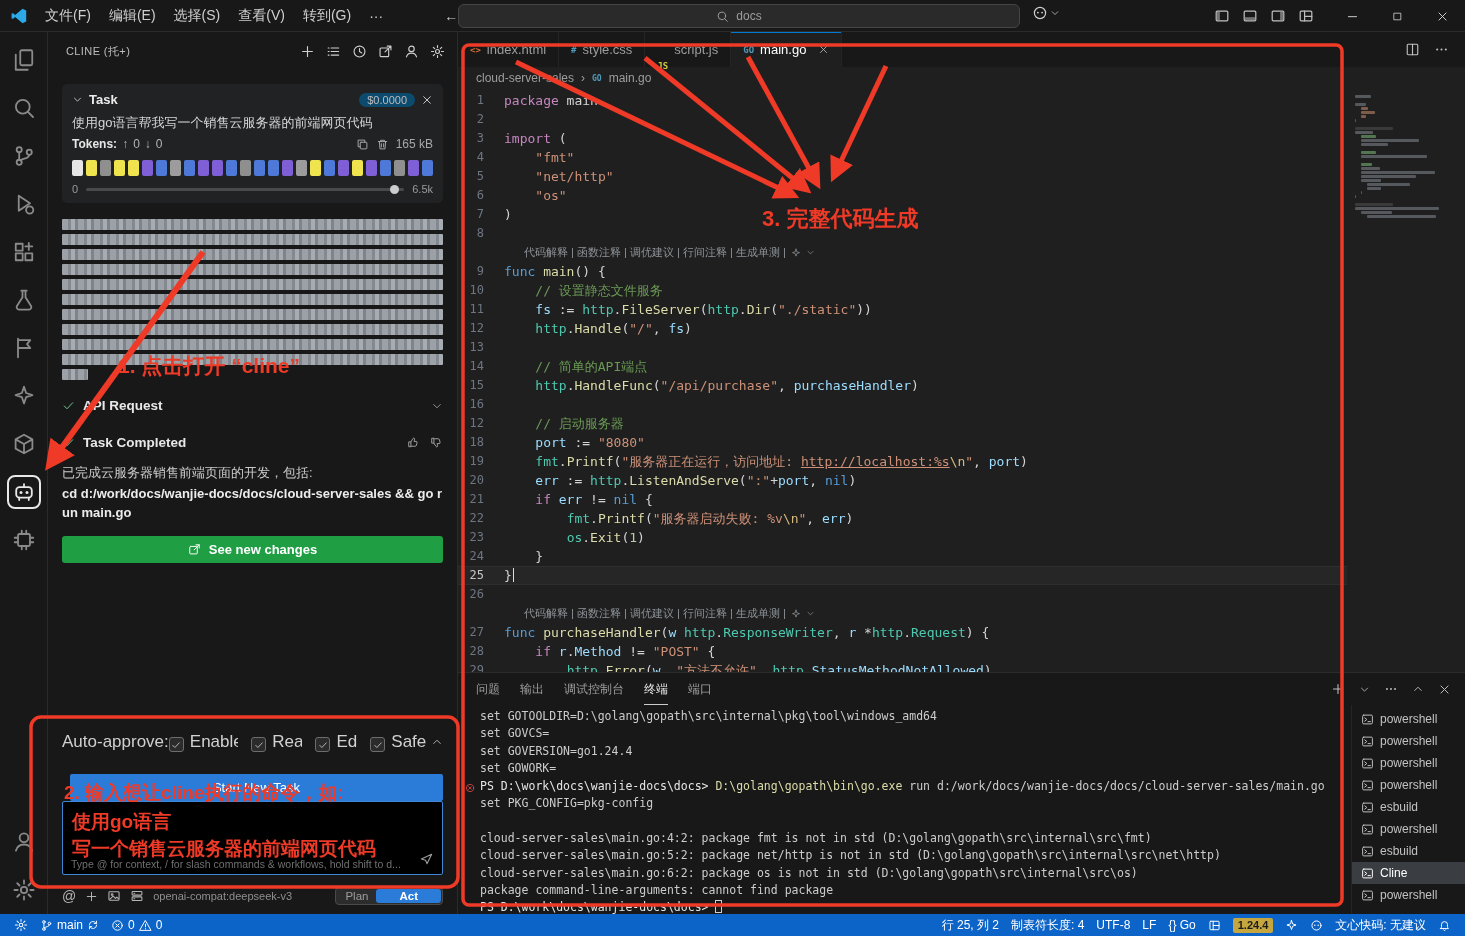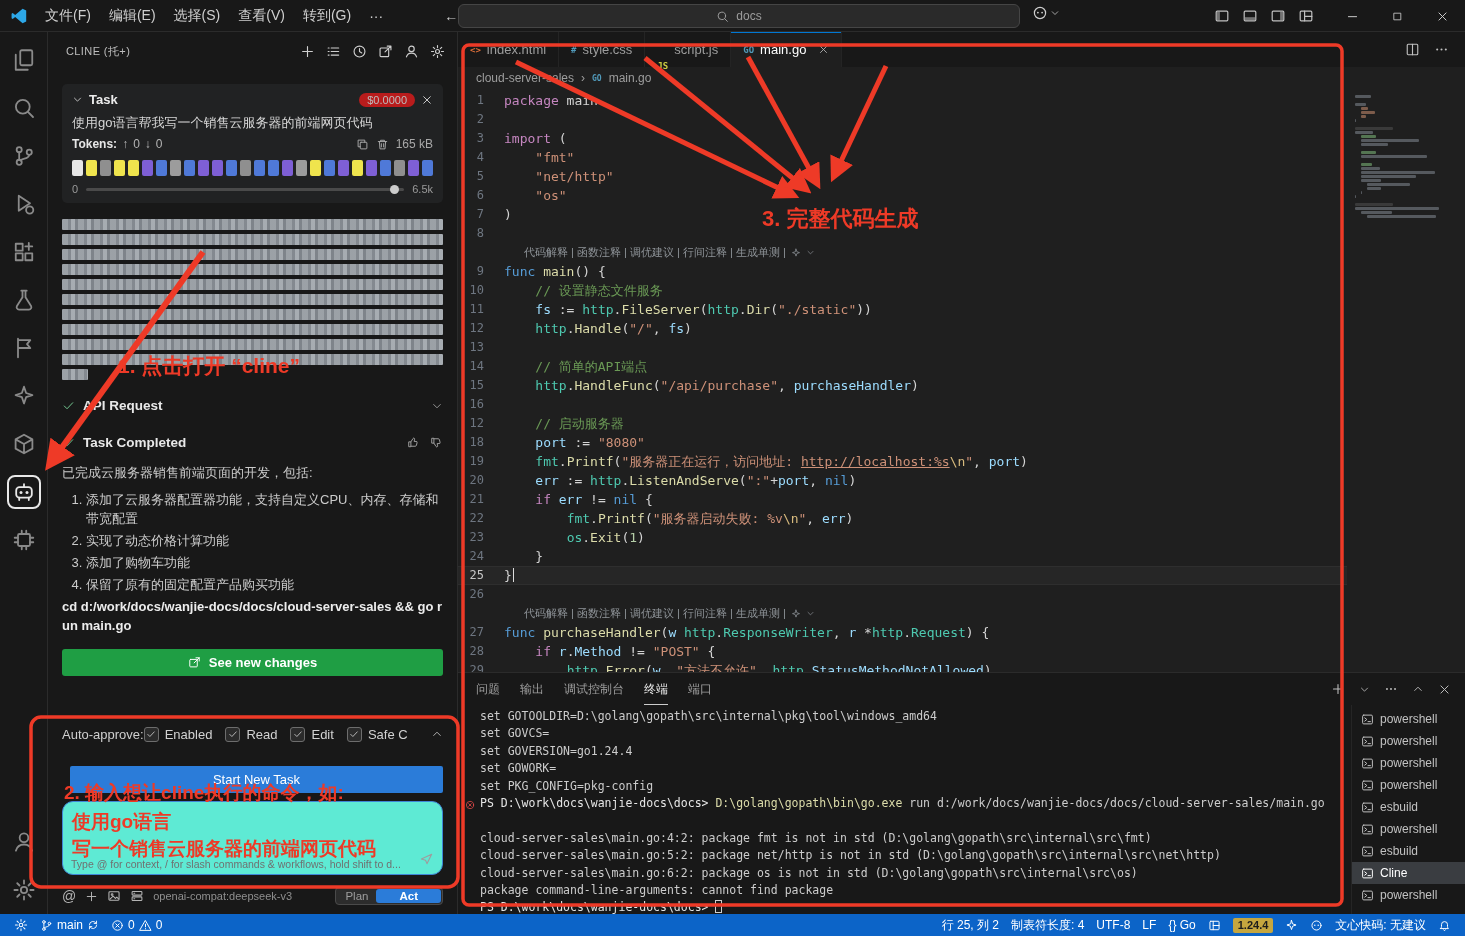--- a/index.html
+++ b/index.html
@@ -34,21 +34,21 @@
 
   .sidebar{width:410px;background:#181818;border-right:1px solid #2b2b2b;display:flex;flex-direction:column}
   .sb-header{height:38px;display:flex;align-items:center;padding:0 12px 0 18px}
   .sb-title{font-size:11px;color:#bdbdbd;letter-spacing:.4px;flex:1;white-space:nowrap}
   .sb-actions{display:flex;gap:11px;color:#cfcfcf}
   .sb-body{flex:1;overflow:hidden;padding:14px 14px 4px;position:relative}
 
   .task-card{background:#212223;border-radius:5px;padding:8px 10px}
   .tc-head{display:flex;align-items:center;gap:6px;color:#dadada}
   .tc-title{font-weight:bold;color:#ececec}
-  .tc-cost{margin-left:auto;background:#b91c1c;color:#bdbdbd;border-radius:9px;padding:1px 8px;font-size:11px}
+  .tc-cost{margin-left:auto;background:#0c4a6e;color:#bdbdbd;border-radius:9px;padding:1px 8px;font-size:11px}
   .tc-text{color:#d6d6d6;margin:7px 0 6px;font-size:13px;line-height:17px}
   .tc-tokens{display:flex;align-items:center;gap:5px;font-size:12px;color:#b5b5b5}
   .tc-tokens b{color:#e6e6e6}
   .tc-tokens .right{margin-left:auto;display:flex;align-items:center;gap:7px;color:#a8a8a8}
   .tc-squares{display:flex;gap:3px;margin:9px 0 7px}
   .tc-squares span{width:11px;height:16px;border-radius:2px;flex:none}
   .tc-slider{display:flex;align-items:center;gap:8px;font-size:11px;color:#9a9a9a}
   .track{flex:1;height:3px;background:#4a4a4a;border-radius:2px;position:relative}
   .thumb{position:absolute;right:5px;top:-3px;width:9px;height:9px;background:#cccccc;border-radius:50%}
 
@@ -65,29 +65,29 @@
   .result{color:#cbcbcb;line-height:19px;margin-top:13px;font-size:13px}
   .result ol{margin-top:8px;padding-left:24px}
   .result li{margin-bottom:3px}
   .result .note{margin-top:13px}
   .result .cmd{color:#ececec;font-weight:bold;margin-top:2px;word-break:break-all}
 
   .btn-green{display:flex;align-items:center;justify-content:center;gap:8px;background:#1f9e44;color:#fff;
     font-weight:bold;height:27px;border-radius:3px;margin-top:14px;font-size:13px}
 
   .sb-bottom{padding:10px 14px 6px;position:relative}
-  .aa-row{display:flex;align-items:center;color:#d2d2d2;font-size:13px;height:20px}
+  .aa-row{display:flex;align-items:center;color:#d2d2d2;font-size:17px;height:20px}
   .aa-label{color:#cfcfcf}
   .aa-check{display:flex;align-items:flex-end;gap:6px;white-space:nowrap;overflow:hidden}
   .cb{width:15px;height:15px;border:1px solid #6d6d6d;background:#2b2b2b;border-radius:3px;display:flex;
     align-items:center;justify-content:center;color:#e0e0e0;flex:none}
   .aa-chev{margin-left:auto;color:#bdbdbd}
   .btn-blue{height:27px;background:#2b7cd9;border-radius:2px;color:#fff;display:flex;align-items:center;
     justify-content:center;font-size:13px;margin-top:22px}
-  .input-box{margin-top:8px;height:74px;border:1.5px solid #3f86d6;border-radius:11px;background:#5eead4;position:relative}
+  .input-box{height:74px;border:1.5px solid #3f86d6;border-radius:2px;background:#000000;position:relative}
   .input-hint{position:absolute;left:8px;bottom:4px;font-size:10.5px;color:#707070;white-space:nowrap;overflow:hidden;width:346px}
   .send{position:absolute;right:8px;bottom:8px;color:#9d9d9d}
   .sb-footer{display:flex;align-items:center;gap:9px;margin-top:9px;color:#b5b5b5;font-size:13px;height:24px}
   .model{color:#8f8f8f;font-size:11px;flex:1;white-space:nowrap;overflow:hidden;text-overflow:ellipsis}
   .toggle{display:flex;align-items:center;background:#2c2c2c;border:1px solid #4a4a4a;border-radius:4px;padding:1px;font-size:11.5px}
   .toggle .plan{padding:1px 8px;color:#9d9d9d}
   .toggle .act{padding:1px 23px;background:#2b7cd9;color:#fff;border-radius:3px;font-weight:bold}
 
   
   .editor-col{flex:1;display:flex;flex-direction:column;background:#1f1f1f;min-width:0}
@@ -518,26 +518,20 @@
             <span class="ico">
                 <svg width="13" height="13" viewBox="0 0 16 16" fill="none" stroke="currentColor" stroke-width="1.2" stroke-linecap="round" stroke-linejoin="round">
                   <path d="M2.6 8.8h2.2v-6H2.6z M4.8 3.4h5.3a1.5 1.5 0 011.5 1.2l.8 3.2a1.2 1.2 0 01-1.2 1.5H8.8l.6 2.8a1.1 1.1 0 01-2 .8L4.8 8.8"></path>
                 </svg>
               </span>
           </span>
         </div>
 
         <div class="result">
           <div>已完成云服务器销售前端页面的开发，包括:</div>
-          <ol id="resultList">
-              <li>添加了云服务器配置器功能，支持自定义CPU、内存、存储和带宽配置</li>
-              <li>实现了动态价格计算功能</li>
-              <li>添加了购物车功能</li>
-              <li>保留了原有的固定配置产品购买功能</li>
-            </ol>
           <div class="cmd">cd d:/work/docs/wanjie-docs/docs/cloud-server-sales &amp;&amp; go run main.go</div>
         </div>
 
         <div class="btn-green" style="background: rgb(31, 158, 68);">
           <span class="ico">
               <svg width="13" height="13" viewBox="0 0 16 16" fill="none" stroke="currentColor" stroke-width="1.2" stroke-linecap="round" stroke-linejoin="round">
                 <rect x="2.2" y="4.2" width="9.2" height="9.2" rx="1"></rect>
                 <path d="M7.5 8.5L13.8 2.2 M9.8 2.2h4v4"></path>
               </svg>
             </span>
@@ -807,25 +801,25 @@
                 </svg>
               </span>
           </div>
         </div>
         <div class="panel-body">
           <div class="terminal" id="terminal">
               <div class="term-line"><span>set GOTOOLDIR=D:\golang\gopath\src\internal\pkg\tool\windows_amd64</span></div>
               <div class="term-line"><span>set GOVCS=</span></div>
               <div class="term-line"><span>set GOVERSION=go1.24.4</span></div>
               <div class="term-line"><span>set GOWORK=</span></div>
-              <div class="term-line"><span>set PKG_CONFIG=pkg-config</span></div>
               <div class="term-line"><span class="errdot"><svg width="10" height="10" viewBox="0 0 16 16" fill="none" stroke="currentColor" stroke-width="1.2" stroke-linecap="round" stroke-linejoin="round">
                     <circle cx="8" cy="8" r="5.8"></circle>
                     <path d="M5.9 5.9l4.2 4.2 M10.1 5.9l-4.2 4.2"></path>
                   </svg></span><span class="t-prompt">PS D:\work\docs\wanjie-docs\docs&gt; </span><span class="t-exe">D:\golang\gopath\bin\go.exe</span><span> run d:/work/docs/wanjie-docs/docs/cloud-server-sales/main.go</span></div>
+              <div class="term-line"><span>set PKG_CONFIG=pkg-config</span></div>
               <div class="term-line"><span>&nbsp;</span></div>
               <div class="term-line"><span>cloud-server-sales\main.go:4:2: package fmt is not in std (D:\golang\gopath\src\internal\src\fmt)</span></div>
               <div class="term-line"><span>cloud-server-sales\main.go:5:2: package net/http is not in std (D:\golang\gopath\src\internal\src\net\http)</span></div>
               <div class="term-line"><span>cloud-server-sales\main.go:6:2: package os is not in std (D:\golang\gopath\src\internal\src\os)</span></div>
               <div class="term-line"><span>package command-line-arguments: cannot find package</span></div>
               <div class="term-line"><span class="t-prompt">PS D:\work\docs\wanjie-docs\docs&gt; </span><span class="t-cursor"></span></div>
             </div>
           <div class="termlist" id="termlist">
               <div class="tl-row">
                 <span class="ico">

